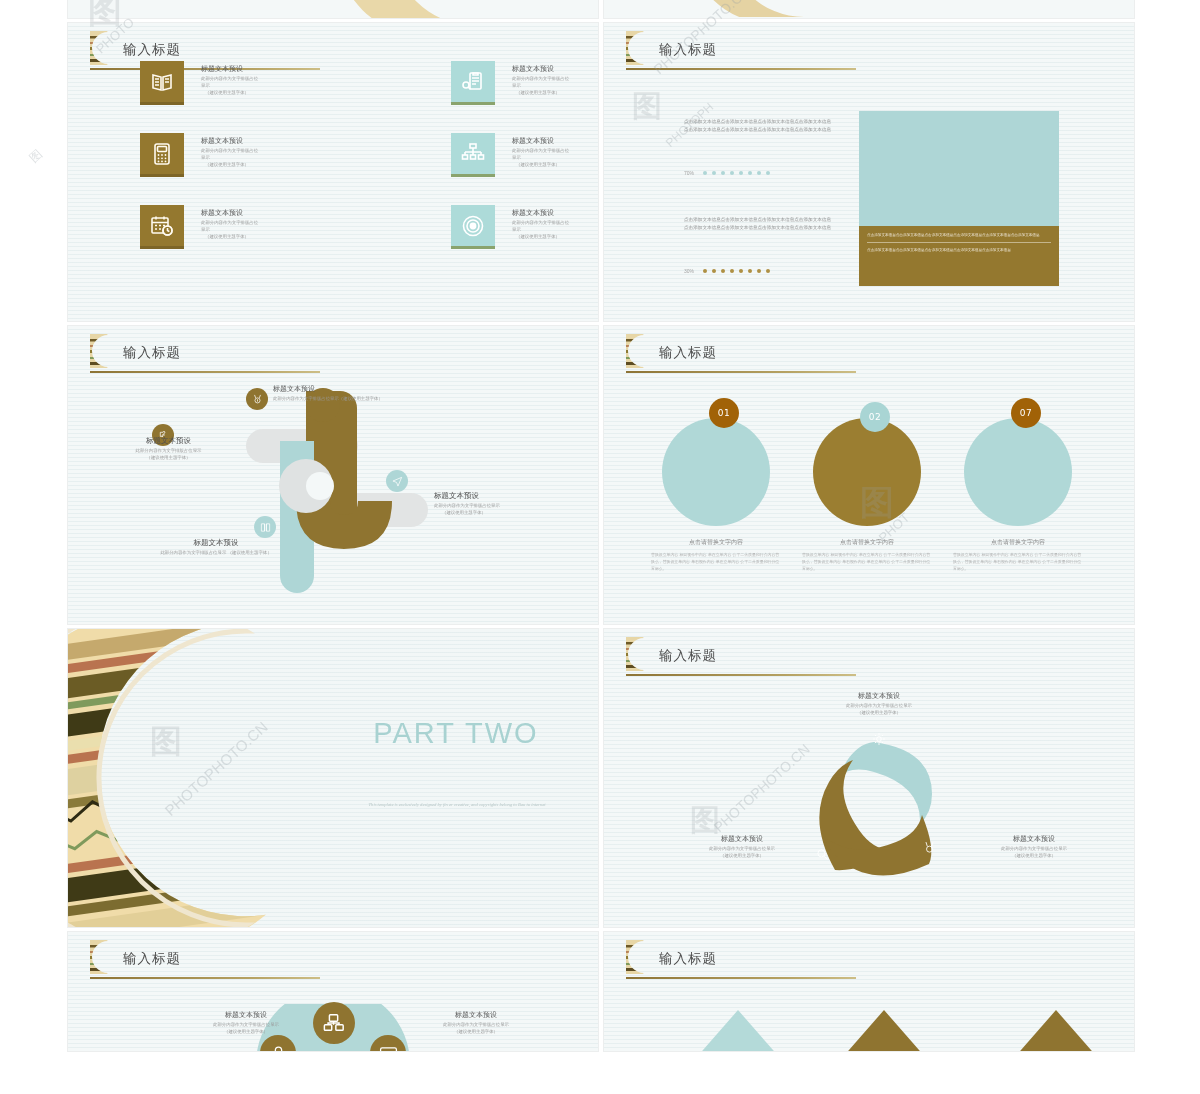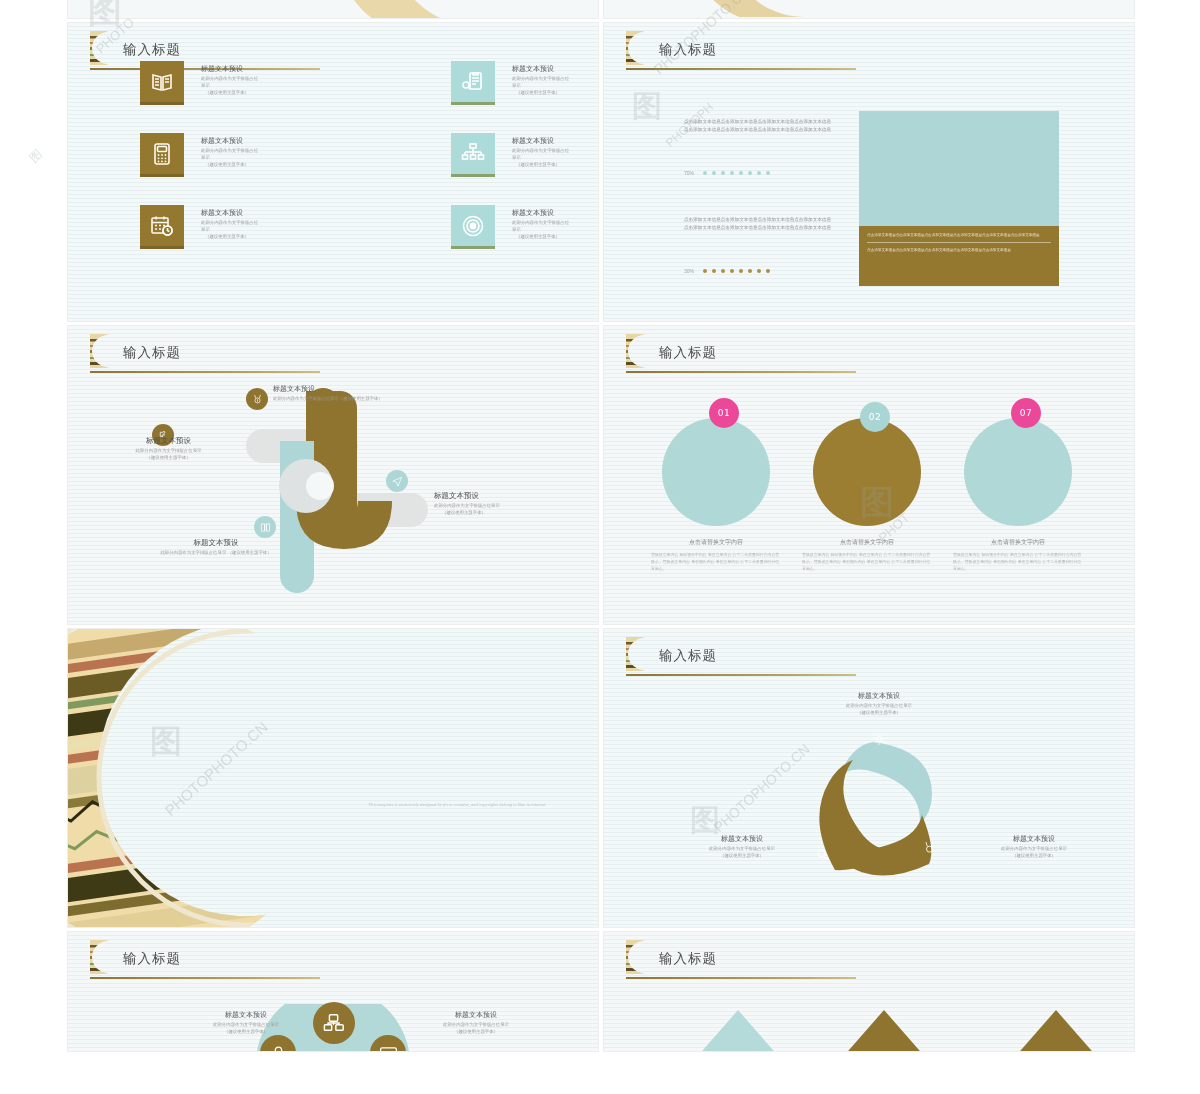--- a/index.html
+++ b/index.html
@@ -98,21 +98,21 @@
   .ibadge svg{ width:11px; height:11px; stroke-width:1.6; fill:none;}
 
   
   .circ{ position:absolute; width:108px; height:108px; border-radius:50%;}
   .circ.teal{ background:#b0d8d7;}
   .circ.brown{ background:#9b7e31;}
   .numbadge{ position:absolute; width:30px; height:30px; border-radius:50%;
              display:flex;align-items:center;justify-content:center;
              font-size:9px; color:#fff; font-family:"DejaVu Sans",sans-serif;
              letter-spacing:.5px;}
-  .numbadge.brown{ background:#ec4899;}
+  .numbadge.brown{ background:#a16207;}
   .numbadge.teal { background:#a9d5d4;}
   .circcap{ position:absolute; width:130px; text-align:center;}
   .circcap .cap-h{ font-size:6px; color:#8b8b8b; margin-bottom:5px;
                    font-family:"DejaVu Sans",sans-serif;}
   .circcap .cap-b{ font-size:3.9px; color:#b0b0b0; line-height:1.75; text-align:left;
                    font-family:"DejaVu Sans",sans-serif;}
 
   
   .cover{ background:#f2f7f7;}
   .moonart{ position:absolute; left:-10px; top:-6px; width:250px; height:310px;}
@@ -515,20 +515,21 @@
           <path d="M-40 182 l24 -16 l24 16 l24 -16 l24 16 l24 -16 l24 16 l24 -16 l24 16 l24 -16 l24 16 l24 -16 l24 16" fill="none" stroke="#2e2a12" stroke-width="3"></path>
           <path d="M-40 210 l24 -14 l24 14 l24 -14 l24 14 l24 -14 l24 14 l24 -14 l24 14 l24 -14 l24 14 l24 -14 l24 14" fill="none" stroke="#7f9a5c" stroke-width="3"></path>
           <rect x="-40" y="224" width="330" height="9" fill="#b9734f"></rect>
           <rect x="-40" y="238" width="330" height="24" fill="#3f3a16"></rect>
           <rect x="-40" y="266" width="330" height="10" fill="#7c6c30"></rect>
           <rect x="-40" y="282" width="330" height="20" fill="#e2cf98"></rect>
         </g>
         <path d="M188 8 A140 140 0 1 0 188 302 A172 172 0 1 1 188 8 Z" fill="none" stroke="#efe6cf" stroke-width="5"></path>
       </svg>
 
+      <div class="cover-en">PART TWO</div>
       <div class="cover-sub">This template is exclusively designed by fin er creative, and copyrights belong to Bau tu internet</div>
     </div>
 
     <div class="slide">
       <div class="s-head">
         <svg class="moon" viewBox="0 0 22 34">
           <defs>
               <clipPath id="m6">
                 <path d="M18 1 A15 15 0 1 0 18 33 A20 20 0 1 1 18 1 Z"></path>
               </clipPath>

